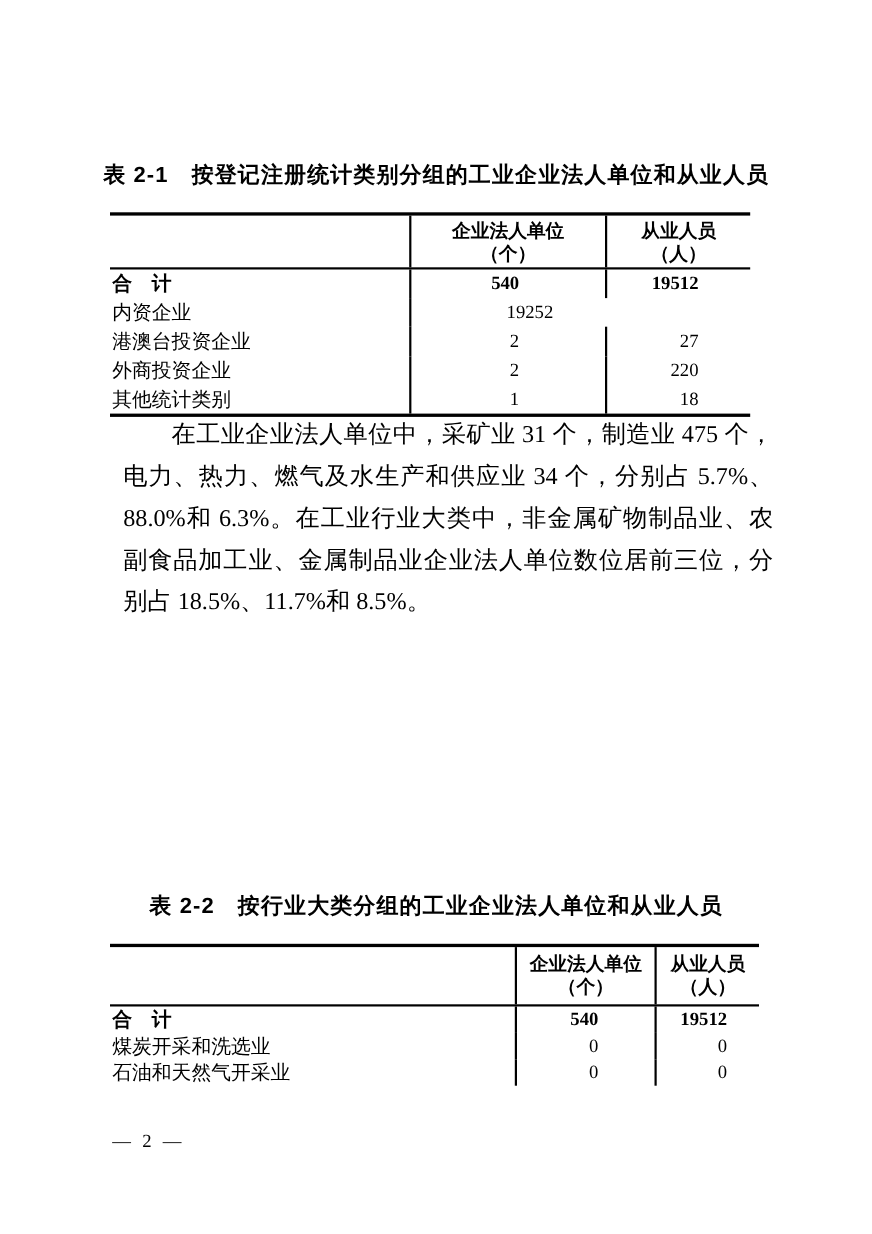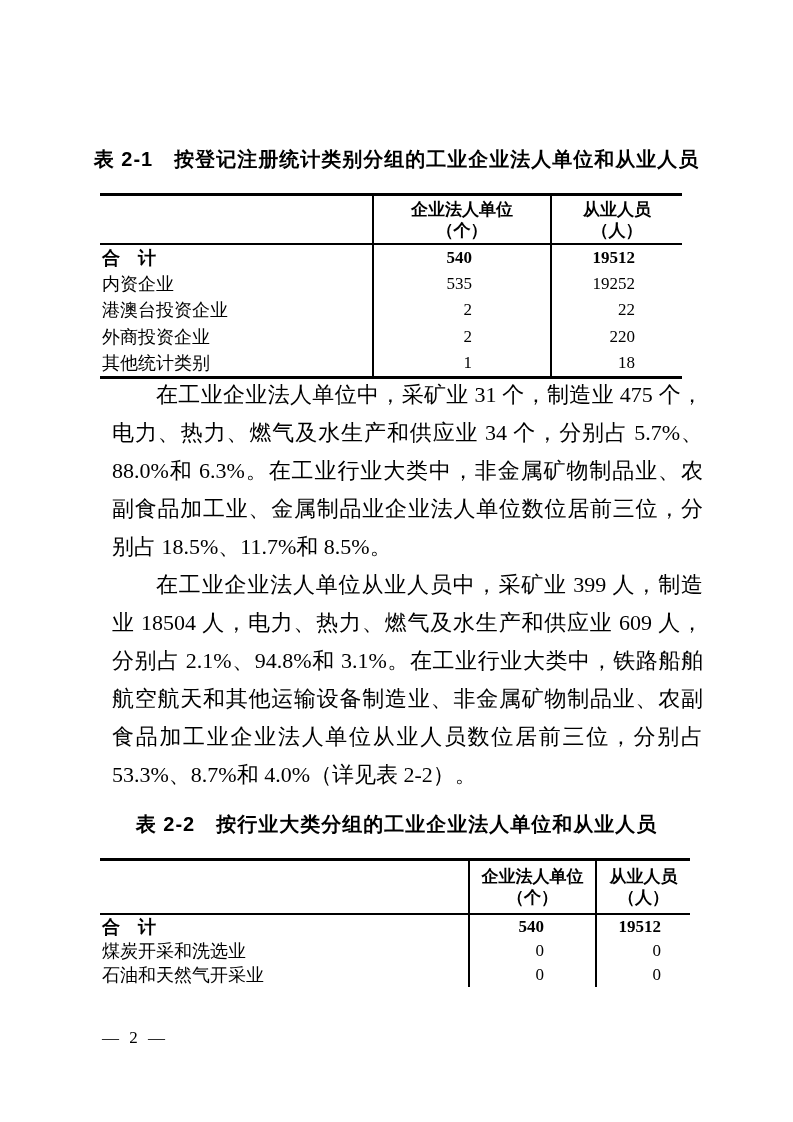--- a/index.html
+++ b/index.html
@@ -82,43 +82,41 @@
         <span>（人）</span>
       </div>
     </div>
     <div class="trow total">
       <div class="td label">合　计</div>
       <div class="td num c2 div">540</div>
       <div class="td num c3 div">19512</div>
     </div>
     <div class="trow">
       <div class="td label">内资企业</div>
-      <div class="td num c2 div">535</div>
       <div class="td num c3 div">19252</div>
     </div>
     <div class="trow">
       <div class="td label">港澳台投资企业</div>
       <div class="td num c2 div">2</div>
-      <div class="td num c3 div">22</div>
+      <div class="td num c3 div">27</div>
     </div>
     <div class="trow">
       <div class="td label">外商投资企业</div>
       <div class="td num c2 div">2</div>
       <div class="td num c3 div">220</div>
     </div>
     <div class="trow">
       <div class="td label">其他统计类别</div>
       <div class="td num c2 div">1</div>
       <div class="td num c3 div">18</div>
     </div>
   </div>
 
   <div class="bodytext">
     <p>在工业企业法人单位中，采矿业 31 个，制造业 475 个，电力、热力、燃气及水生产和供应业 34 个，分别占 5.7%、88.0%和 6.3%。在工业行业大类中，非金属矿物制品业、农副食品加工业、金属制品业企业法人单位数位居前三位，分别占 18.5%、11.7%和 8.5%。</p>
-    <p>在工业企业法人单位从业人员中，采矿业 399 人，制造业 18504 人，电力、热力、燃气及水生产和供应业 609 人，分别占 2.1%、94.8%和 3.1%。在工业行业大类中，铁路船舶航空航天和其他运输设备制造业、非金属矿物制品业、农副食品加工业企业法人单位从业人员数位居前三位，分别占 53.3%、8.7%和 4.0%（详见表 2-2）。</p>
   </div>
 
   <div class="tbl-title" id="title-t2">表 2-2　按行业大类分组的工业企业法人单位和从业人员</div>
 
   <div class="stat-table" id="table-2-2">
     <div class="thead">
       <div class="th"></div>
       <div class="th div">
         <span>企业法人单位</span>
         <span>（个）</span>

